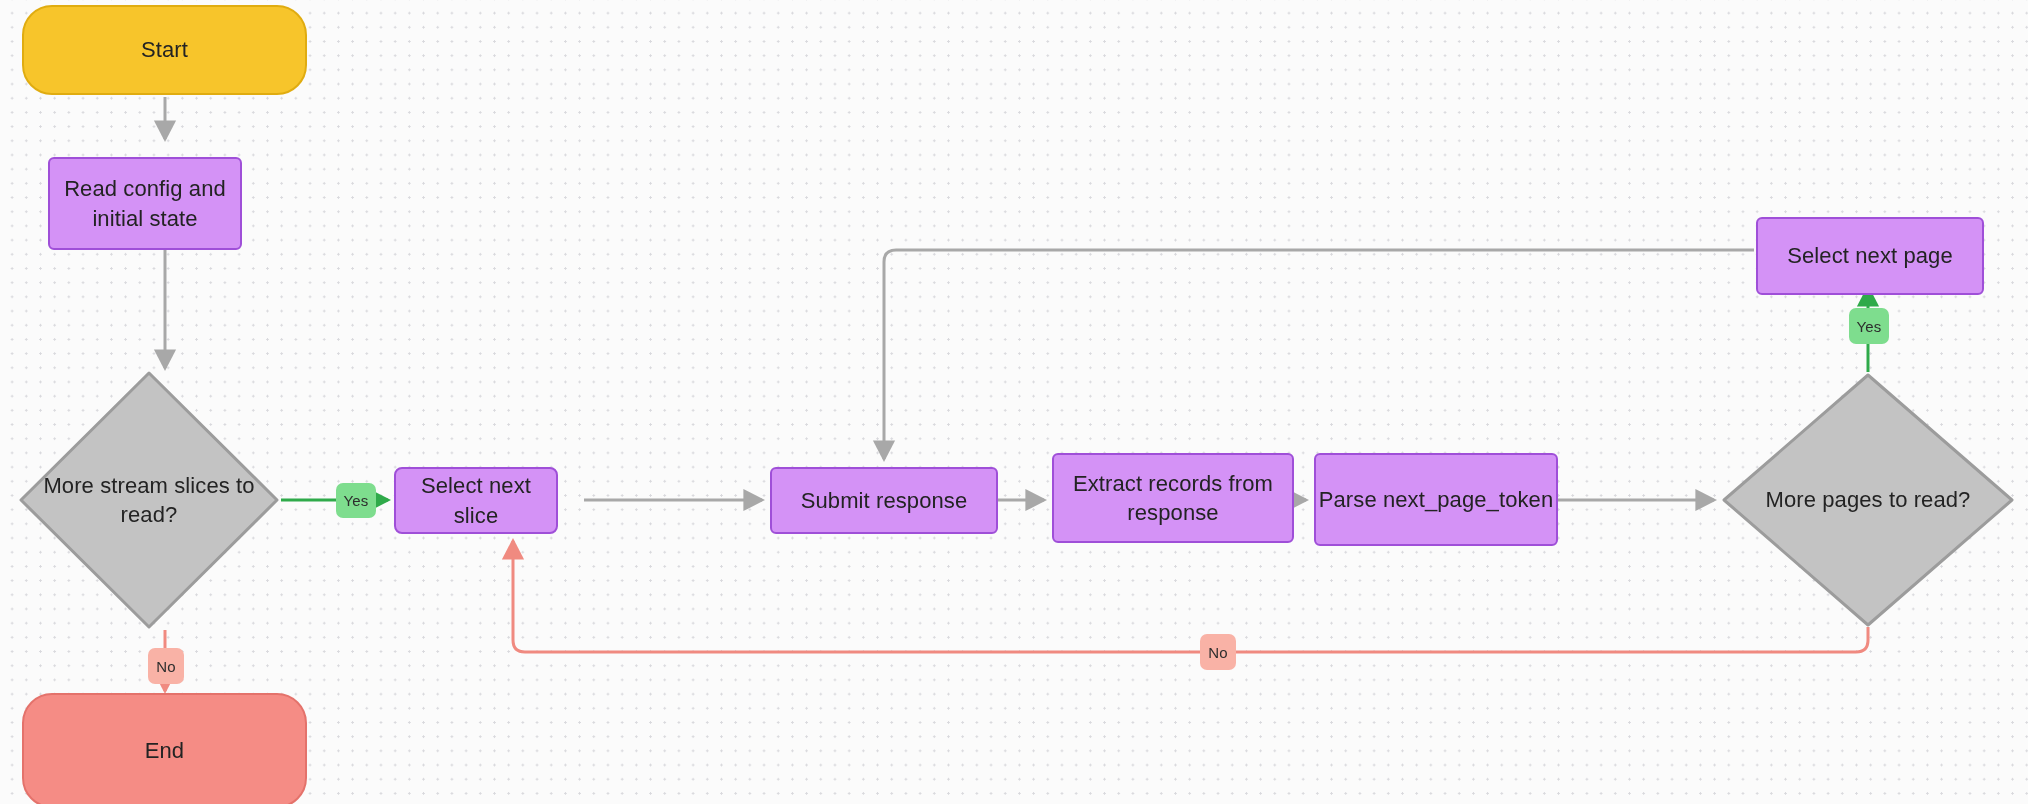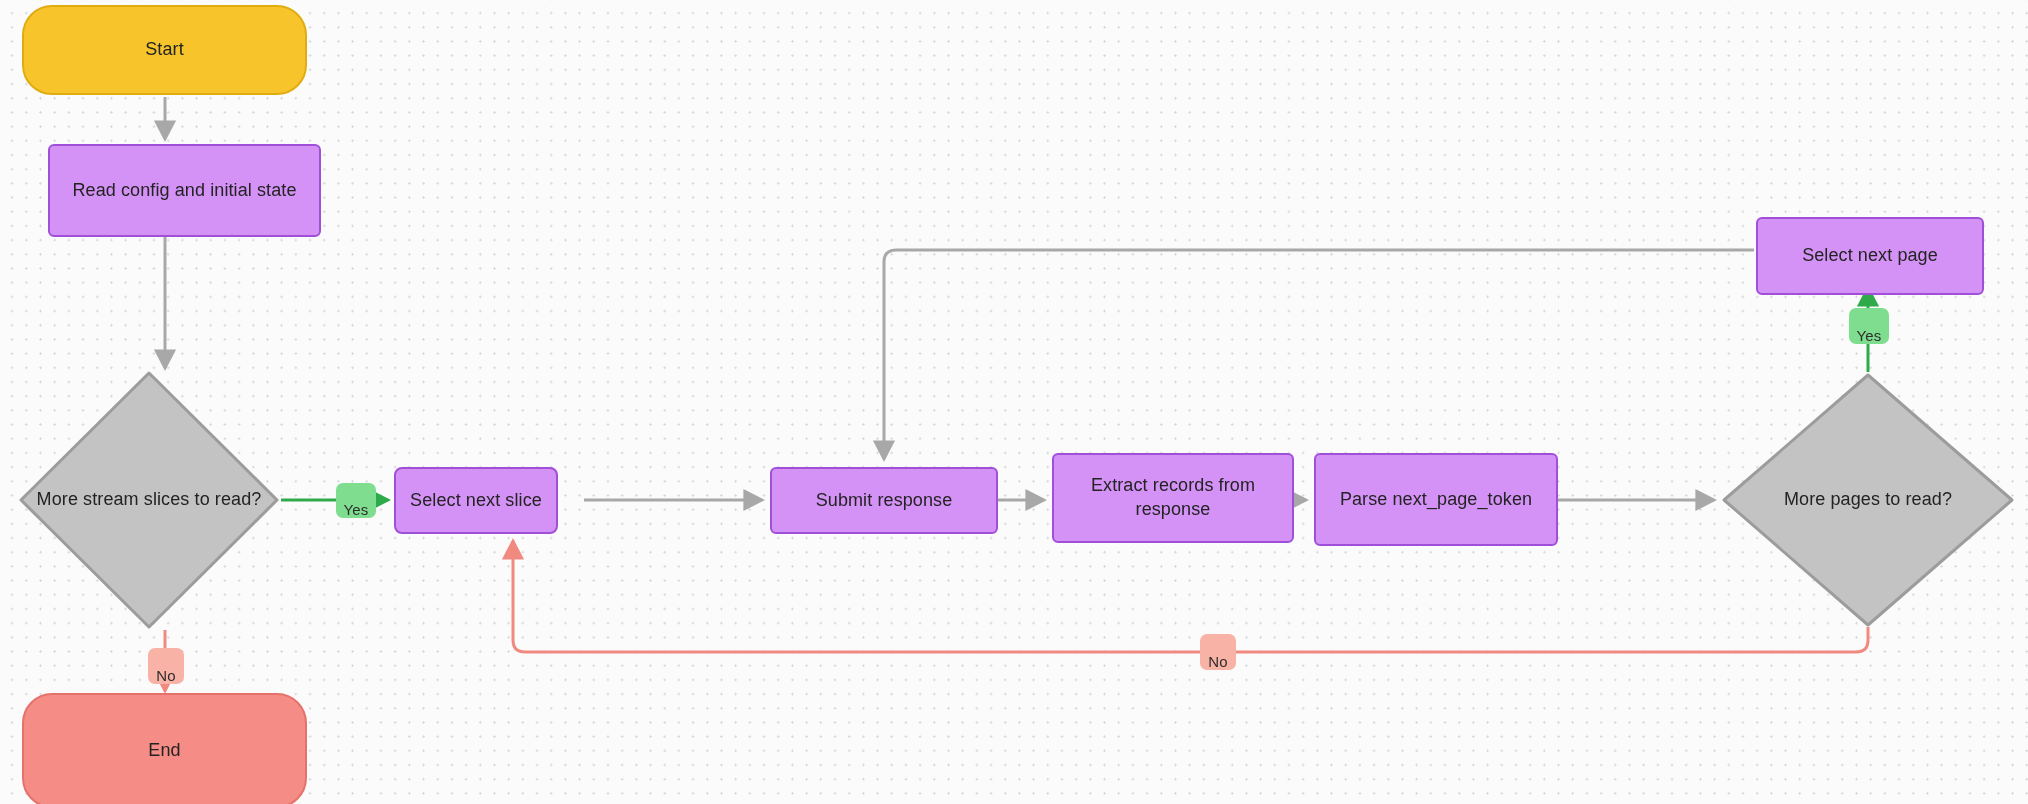--- a/index.html
+++ b/index.html
@@ -27,21 +27,21 @@
     pointer-events: none;
   }
   .node {
     position: absolute;
     box-sizing: border-box;
     display: flex;
     align-items: center;
     justify-content: center;
     text-align: center;
     color: #232323;
-    font-size: 18px;
+    font-size: 22px;
     line-height: 1.32;
     letter-spacing: .1px;
     z-index: 3;
   }
   .node-terminal {
     border-radius: 30px;
     border: 2px solid;
   }
   .node-start {
     background: #F7C52B;
@@ -69,21 +69,21 @@
     z-index: 1;
   }
   .diamond-label {
     position: relative;
     z-index: 2;
     padding: 0 8px;
   }
   .edge-label {
     position: absolute;
     display: flex;
-    align-items: flex-end;
+    align-items: center;
     justify-content: center;
     font-size: 15px;
     color: #2d2d2d;
     border-radius: 7px;
     z-index: 4;
     box-sizing: border-box;
     letter-spacing: .1px;
   }
   .edge-label-yes {
     background: #7EDD8E;
@@ -133,21 +133,21 @@
 
     <path d="M1754,250 L896,250 Q884,250 884,262 L884,459" stroke="#a8a8a8" stroke-width="3" fill="none" marker-end="url(#arrow-gray)"></path>
 
     <path d="M1868,627 L1868,640 Q1868,652 1856,652 L525,652 Q513,652 513,640 L513,541" stroke="#f08a80" stroke-width="3" fill="none" marker-end="url(#arrow-red)"></path>
   </svg>
 
   <div class="node node-terminal node-start" style="left:22px; top:5px; width:285px; height:90px;">
     <span>Start</span>
   </div>
 
-  <div class="node node-process" style="left:48px; top:144px; width:273px; height:93px;">
+  <div class="node node-process" style="left:48px; top:157px; width:194px; height:93px;">
     <span>Read config and initial state</span>
   </div>
 
   <div class="node node-decision" style="left:18px; top:370px; width:262px; height:260px;text-align:center;">
     <svg class="diamond-shape" viewBox="0 0 262 260" preserveAspectRatio="none">
       <polygon points="131,3 259,130 131,257 3,130" fill="#C3C3C3" stroke="#9c9c9c" stroke-width="3" stroke-linejoin="round"></polygon>
     </svg>
     <span class="diamond-label">More stream slices to read?</span>
   </div>
 

